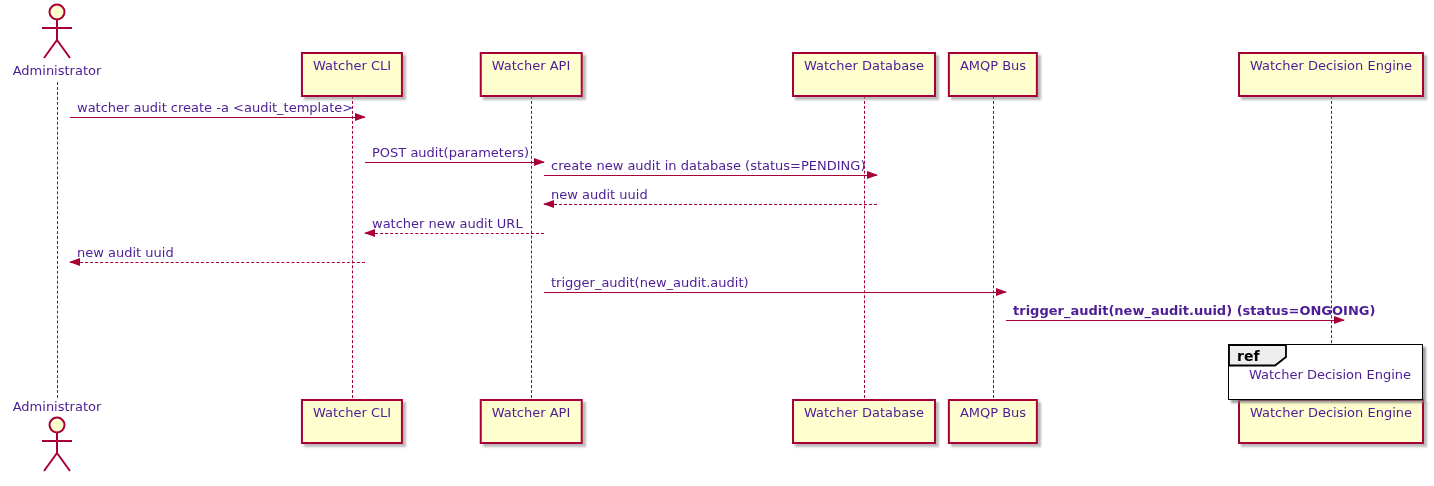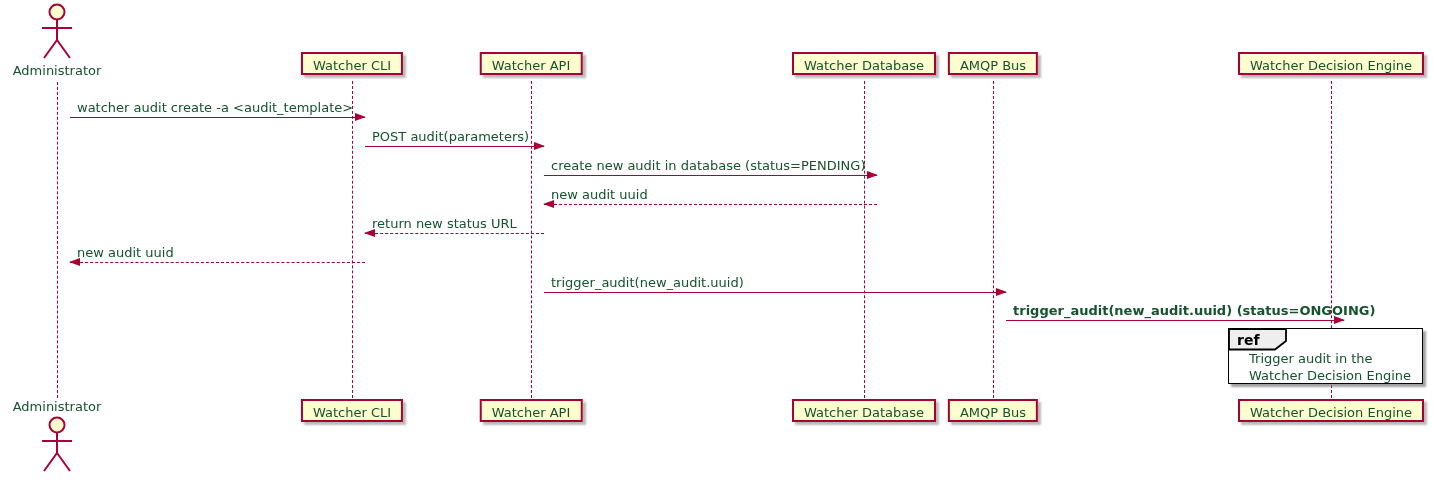--- a/index.html
+++ b/index.html
@@ -2,35 +2,35 @@
 <html><head>
 <meta charset="utf-8">
 <style>
   html, body { margin: 0; padding: 0; background: #ffffff; }
   .diagram {
     position: relative;
     width: 1434px;
     height: 486px;
     background: #ffffff;
     font-family: "DejaVu Sans", sans-serif;
-    color: #14532d;
+    color: #4c1d95;
     overflow: hidden;
   }
   .lifeline {
     position: absolute;
     width: 0;
     border-left: 1px dashed #A80036;
     z-index: 1;
   }
   .pbox {
     position: absolute;
     transform: translateX(-50%);
     background: #FEFECE;
     border: 2px solid #A80036;
-    padding: 4px 10px 0 10px;
+    padding: 4px 10px 22px 10px;
     font-size: 13px;
     line-height: 15px;
     white-space: nowrap;
     box-shadow: 3px 3px 2px rgba(140,140,140,0.6);
     z-index: 2;
   }
   .actor-label {
     position: absolute;
     transform: translateX(-50%);
     font-size: 13px;
@@ -61,20 +61,21 @@
     top: -5.3px;
   }
   .arrowhead.right { right: -1px; border-left: 11px solid #A80036; }
   .arrowhead.left  { left: -1px;  border-right: 11px solid #A80036; }
   .ref-box {
     position: absolute;
     background: #ffffff;
     border: 1.8px solid #000000;
     box-shadow: 3px 3px 2px rgba(120,120,120,0.7);
     z-index: 3;
+    margin-top: 16px;
   }
   .ref-header { position: absolute; top: -1px; left: -1px; }
   .ref-body {
     position: absolute;
     top: 21px; left: 20px; right: 4px;
     font-size: 13px;
     line-height: 17px;
     white-space: nowrap;
   }
 </style>
@@ -102,56 +103,55 @@
   <div class="pbox" style="left:352px; top:52px;">Watcher CLI</div>
   <div class="pbox" style="left:531px; top:52px;">Watcher API</div>
   <div class="pbox" style="left:864px; top:52px;">Watcher Database</div>
   <div class="pbox" style="left:993px; top:52px;">AMQP Bus</div>
   <div class="pbox" style="left:1331px; top:52px;">Watcher Decision Engine</div>
 
   <div class="msg solid" style="left:57px; top:117px; width:295px;">
     <span class="msg-label">watcher audit create -a &lt;audit_template&gt;</span>
     <span class="arrowhead right"></span>
   </div>
-  <div class="msg solid" style="left:352px; top:146px; width:179px;">
+  <div class="msg solid" style="left:352px; top:162px; width:179px;">
     <span class="msg-label">POST audit(parameters)</span>
     <span class="arrowhead right"></span>
   </div>
   <div class="msg solid" style="left:531px; top:175px; width:333px;text-align:center;">
     <span class="msg-label">create new audit in database (status=PENDING)</span>
     <span class="arrowhead right"></span>
   </div>
   <div class="msg dashed" style="left:531px; top:204px; width:333px;">
     <span class="msg-label">new audit uuid</span>
     <span class="arrowhead left"></span>
   </div>
   <div class="msg dashed" style="left:352px; top:233px; width:179px;">
-    <span class="msg-label">return new status URL</span>
+    <span class="msg-label">watcher new audit URL</span>
     <span class="arrowhead left"></span>
   </div>
   <div class="msg dashed" style="left:57px; top:262px; width:295px;">
     <span class="msg-label">new audit uuid</span>
     <span class="arrowhead left"></span>
   </div>
   <div class="msg solid" style="left:531px; top:292px; width:462px;">
-    <span class="msg-label">trigger_audit(new_audit.uuid)</span>
+    <span class="msg-label">trigger_audit(new_audit.audit)</span>
     <span class="arrowhead right"></span>
   </div>
   <div class="msg solid" style="left:993px; top:320px; width:338px;font-weight:bold;">
     <span class="msg-label">trigger_audit(new_audit.uuid) (status=ONGOING)</span>
     <span class="arrowhead right"></span>
   </div>
 
   <div class="ref-box" style="left:1228px; top:328px; width:193px; height:54px;">
     <svg class="ref-header" width="60" height="23" viewBox="0 0 60 23">
       <polygon points="1,1 58,1 58,13 47,21.5 1,21.5" fill="#EEEEEE" stroke="#000000" stroke-width="1.8"></polygon>
       <text x="9" y="16.5" font-size="14" font-weight="bold" font-family="DejaVu Sans, sans-serif">ref</text>
     </svg>
     <div class="ref-body">
-      <div>Trigger audit in the</div>
       <div>Watcher Decision Engine</div>
     </div>
   </div>
 
   <div class="pbox" style="left:352px; top:399px;">Watcher CLI</div>
   <div class="pbox" style="left:531px; top:399px;">Watcher API</div>
   <div class="pbox" style="left:864px; top:399px;">Watcher Database</div>
   <div class="pbox" style="left:993px; top:399px;">AMQP Bus</div>
   <div class="pbox" style="left:1331px; top:399px;">Watcher Decision Engine</div>
 

